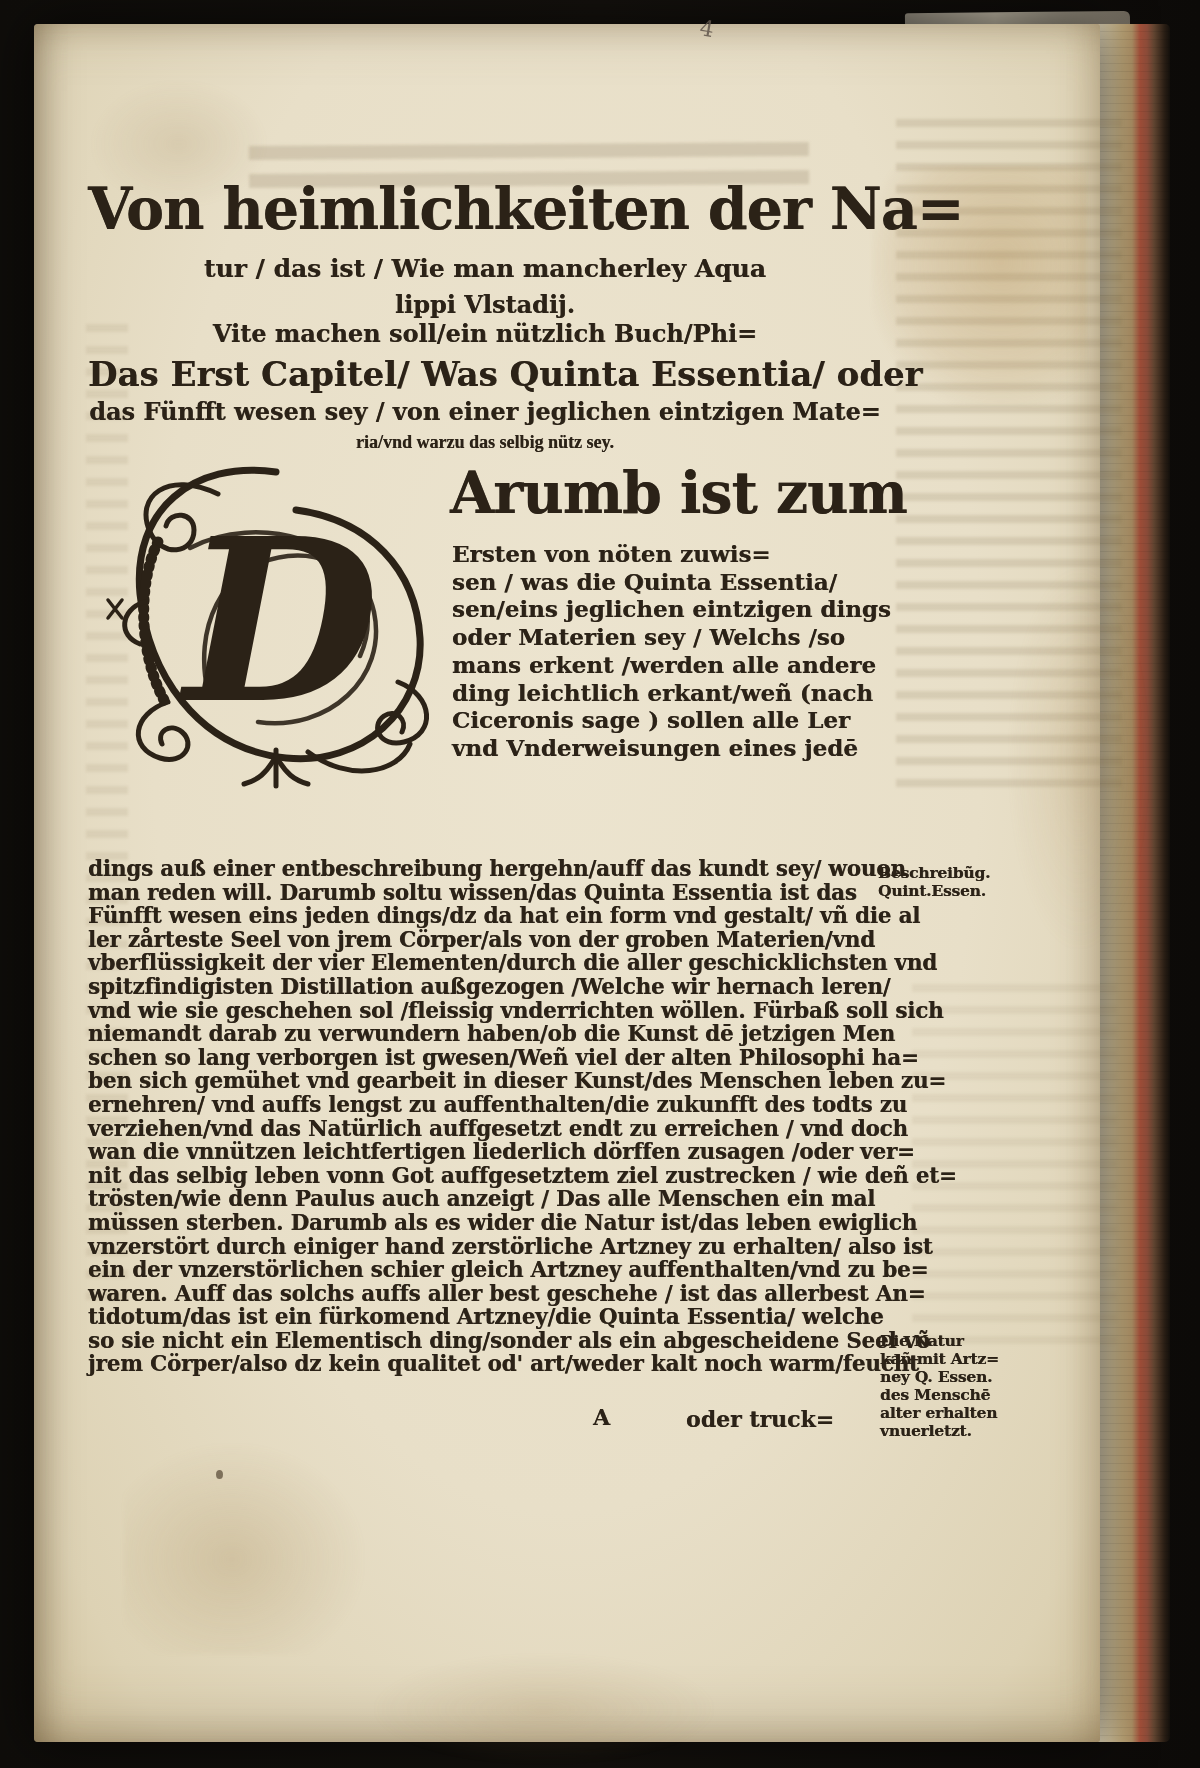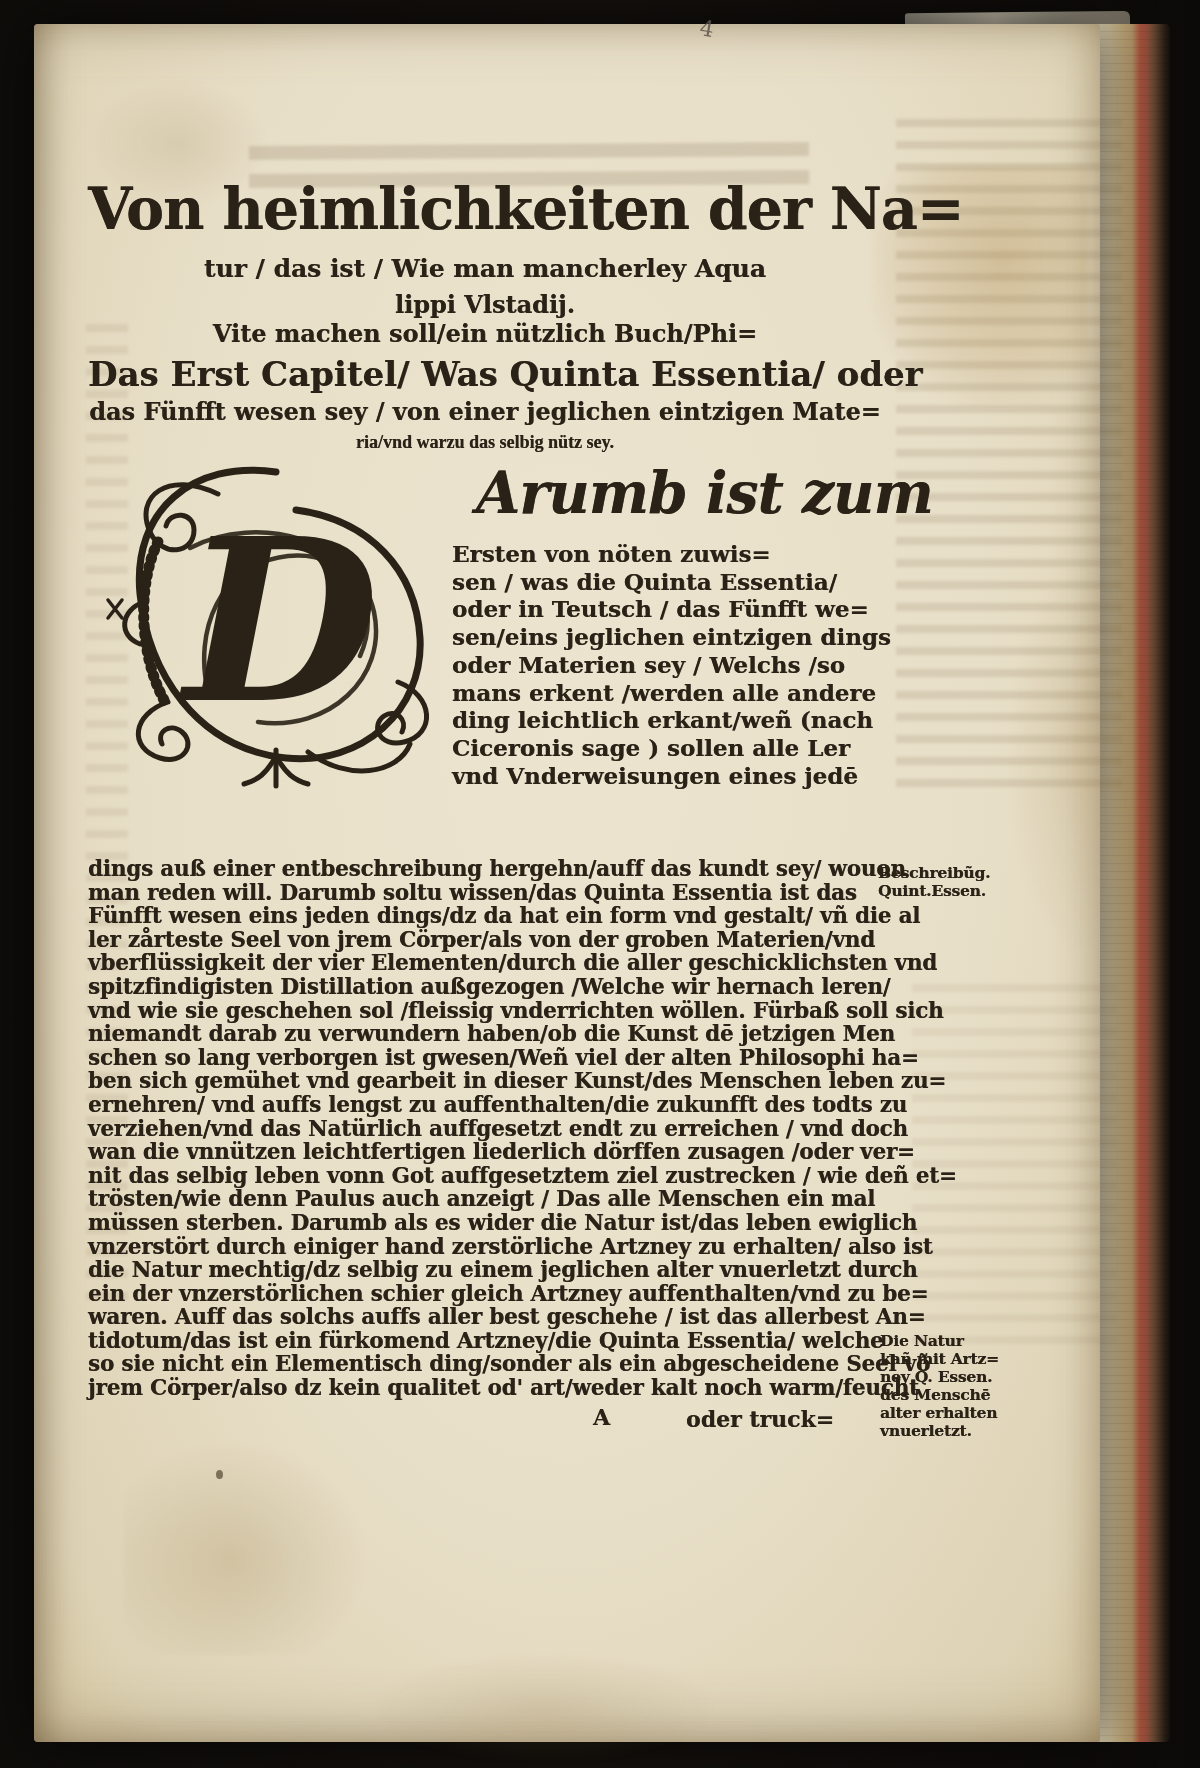--- a/index.html
+++ b/index.html
@@ -76,22 +76,22 @@
   .t4{font-size:24px;line-height:29px;}
   
   .chapter-block{position:absolute;left:88px;top:352px;width:794px;text-align:center;}
   .c1{font-size:34px;line-height:45px;}
   .c2{font-size:24px;line-height:30px;}
   .c3{font-size:18px;line-height:30px;font-family:Liberation Serif, serif;}
   
   .dropcap{position:absolute;left:98px;top:452px;width:356px;height:342px;}
   .dropcap svg{width:100%;height:100%;}
   
-  .lead-line{position:absolute;left:476px;top:458px;width:436px;
-    font-size:57px;line-height:70px;white-space:nowrap;letter-spacing:-1px;font-style:italic;}
+  .lead-line{position:absolute;left:450px;top:458px;width:436px;
+    font-size:57px;line-height:70px;white-space:nowrap;letter-spacing:-1px;}
   .opening-lines{position:absolute;left:452px;top:540px;width:436px;
     font-size:23px;line-height:27.7px;}
   
   .body-lines{position:absolute;left:88px;top:857px;width:802px;
     font-size:21.5px;line-height:23.6px;letter-spacing:-0.2px;}
   
   .mnote{position:absolute;font-size:15.5px;line-height:18px;letter-spacing:-0.2px;}
   .mnote1{left:878px;top:864px;width:150px;}
   .mnote2{left:880px;top:1332px;width:155px;}
   
@@ -165,21 +165,20 @@
         <path d="M10 148 L 24 166 M24 148 L 10 166" stroke-width="3.5"></path>
       </g>
       <text x="86" y="248" font-size="225" font-weight="bold" font-style="italic" font-family="DejaVu Serif, serif" fill="#2b2217">D</text>
     </svg>
   </div>
 
   <div class="lead-line ink">Arumb ist zum</div>
   <div class="opening-lines ink">
       <div class="line">Ersten von nöten zuwis=</div>
       <div class="line">sen / was die Quinta Essentia/</div>
-      <div class="line">oder in Teutsch / das Fünfft we=</div>
       <div class="line">sen/eins jeglichen eintzigen dings</div>
       <div class="line">oder Materien sey / Welchs /so</div>
       <div class="line">mans erkent /werden alle andere</div>
       <div class="line">ding leichtlich erkant/weñ (nach</div>
       <div class="line">Ciceronis sage ) sollen alle Ler</div>
       <div class="line">vnd Vnderweisungen eines jedē</div>
     </div>
 
   <div class="body-lines ink">
       <div class="line">dings auß einer entbeschreibung hergehn/auff das kundt sey/ wouon</div>
@@ -192,21 +191,20 @@
       <div class="line">niemandt darab zu verwundern haben/ob die Kunst dē jetzigen Men</div>
       <div class="line">schen so lang verborgen ist gwesen/Weñ viel der alten Philosophi ha=</div>
       <div class="line">ben sich gemühet vnd gearbeit in dieser Kunst/des Menschen leben zu=</div>
       <div class="line">ernehren/ vnd auffs lengst zu auffenthalten/die zukunfft des todts zu</div>
       <div class="line">verziehen/vnd das Natürlich auffgesetzt endt zu erreichen / vnd doch</div>
       <div class="line">wan die vnnützen leichtfertigen liederlich dörffen zusagen /oder ver=</div>
       <div class="line">nit das selbig leben vonn Got auffgesetztem ziel zustrecken / wie deñ et=</div>
       <div class="line">trösten/wie denn Paulus auch anzeigt / Das alle Menschen ein mal</div>
       <div class="line">müssen sterben. Darumb als es wider die Natur ist/das leben ewiglich</div>
       <div class="line">vnzerstört durch einiger hand zerstörliche Artzney zu erhalten/ also ist</div>
-      <div class="line">die Natur mechtig/dz selbig zu einem jeglichen alter vnuerletzt durch</div>
       <div class="line">ein der vnzerstörlichen schier gleich Artzney auffenthalten/vnd zu be=</div>
       <div class="line">waren. Auff das solchs auffs aller best geschehe / ist das allerbest An=</div>
       <div class="line">tidotum/das ist ein fürkomend Artzney/die Quinta Essentia/ welche</div>
       <div class="line">so sie nicht ein Elementisch ding/sonder als ein abgescheidene Seel võ</div>
       <div class="line">jrem Cörper/also dz kein qualitet od' art/weder kalt noch warm/feucht</div>
     </div>
 
   <div class="mnote mnote1 ink">
       <div class="line">Beschreibũg.</div>
       <div class="line">Quint.Essen.</div>

